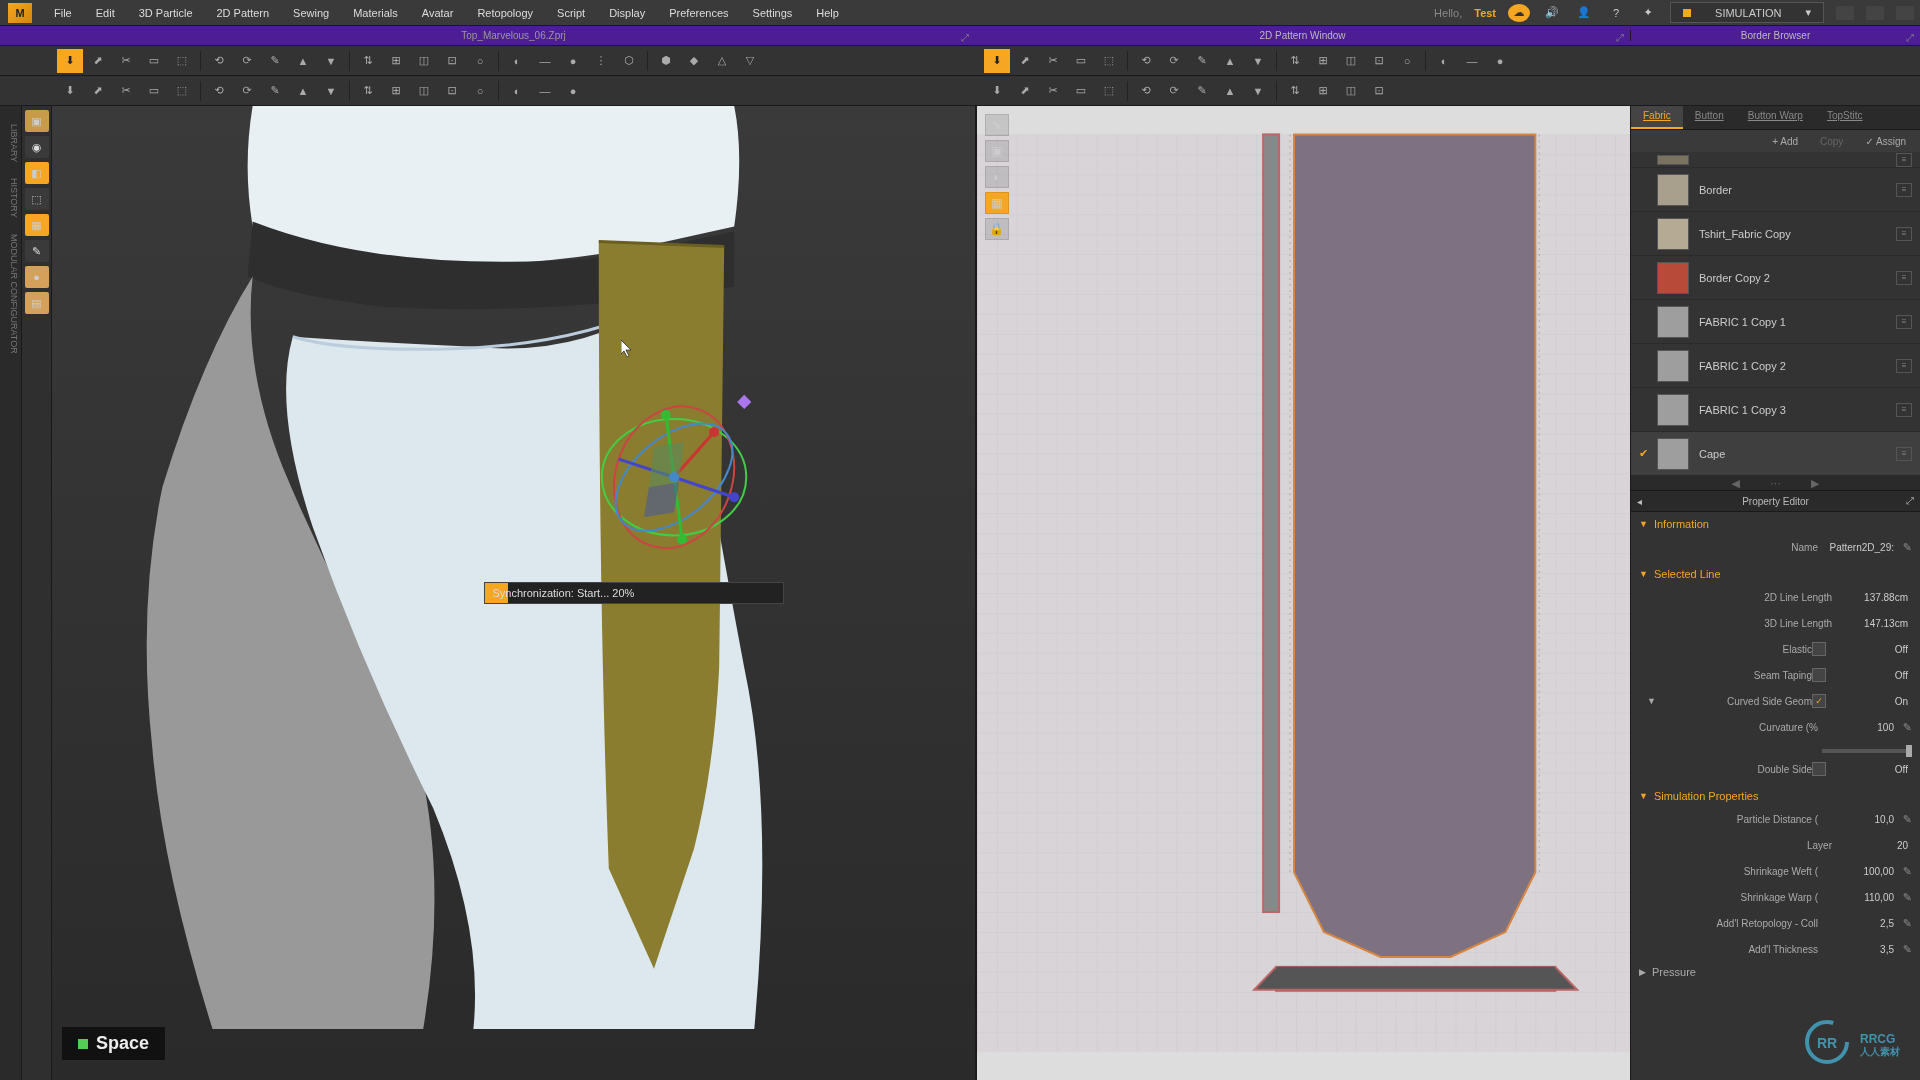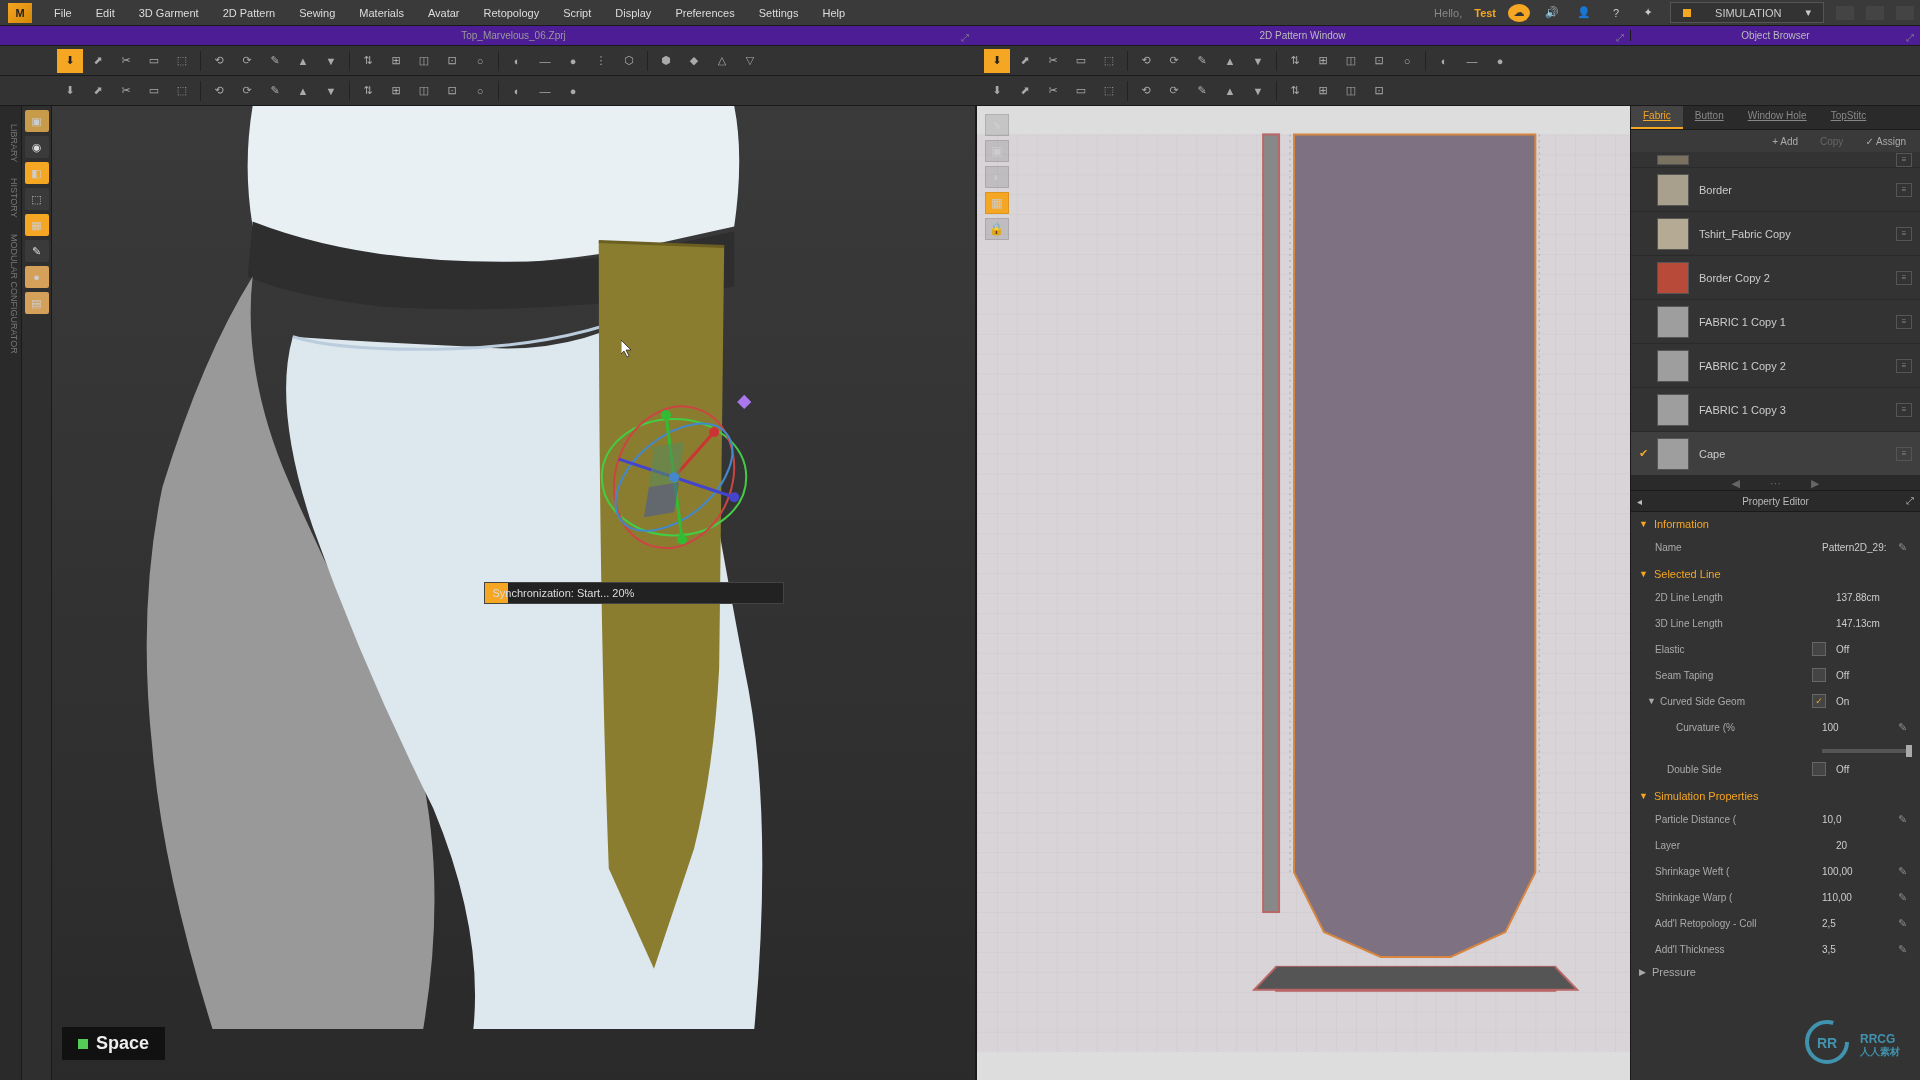--- a/index.html
+++ b/index.html
@@ -67,21 +67,21 @@
   .fabric-check { width: 18px; color: #f5a623; }
   .fabric-swatch { width: 32px; height: 32px; margin-right: 10px; border: 1px solid #555; }
   .fabric-name { flex: 1; color: #ccc; font-size: 11px; }
   .fabric-opt { width: 16px; height: 14px; border: 1px solid #555; display:flex; align-items:center; justify-content:center; font-size:8px; color:#888;}
   
   
   .prop-title { height: 22px; background: #2a2a2a; display: flex; align-items: center; justify-content: center; color: #bbb; font-size: 10px; border-top: 1px solid #1a1a1a; border-bottom: 1px solid #1a1a1a; position: relative; }
   .prop-section { padding: 2px 0; }
   .prop-header { display: flex; align-items: center; padding: 4px 8px; color: #f5a623; cursor: pointer; font-size: 11px; }
   .prop-triangle { margin-right: 6px; font-size: 9px; }
-  .prop-row { display: flex; align-items: center; padding: 3px 8px 3px 24px; height: 26px; }
+  .prop-row { display: flex; align-items: center; padding: 3px 8px 3px 24px; height: 26px; text-align: right; }
   .prop-label { flex: 1; color: #aaa; font-size: 10px; white-space: nowrap; overflow: hidden; }
   .prop-value { width: 80px; color: #ccc; font-size: 10px; padding: 2px 4px; }
   .prop-check { width: 14px; height: 14px; background: #444; border: 1px solid #666; margin-right: 6px; display: inline-flex; align-items: center; justify-content: center; font-size: 9px; color: #f5a623; }
   .prop-edit { width: 14px; color: #888; cursor: pointer; }
   .prop-slider { width: 90px; height: 4px; background: #555; position: relative; margin-top: 6px; margin-left: 4px;}
   .prop-slider-handle { position: absolute; right: 0; top: -4px; width: 6px; height: 12px; background: #aaa; }
   
   
   .key-indicator { position: absolute; bottom: 20px; left: 10px; background: #111; color: #eee; padding: 6px 16px; font-size: 18px; font-weight: bold; border-radius: 0; display: flex; align-items: center; gap: 8px; }
   .key-dot { width: 10px; height: 10px; background: #5c5; }
@@ -98,21 +98,21 @@
   .cursor-arrow { position: absolute; left: 569px; top: 234px; width: 12px; height: 18px; z-index: 15; }
 </style>
 </head>
 <body>
 
 <div class="menubar">
   <div class="logo">M</div>
   <div id="menu-items" style="display: flex;">
       <div class="menu-item">File</div>
       <div class="menu-item">Edit</div>
-      <div class="menu-item">3D Garment</div>
+      <div class="menu-item">3D Particle</div>
       <div class="menu-item">2D Pattern</div>
       <div class="menu-item">Sewing</div>
       <div class="menu-item">Materials</div>
       <div class="menu-item">Avatar</div>
       <div class="menu-item">Retopology</div>
       <div class="menu-item">Script</div>
       <div class="menu-item">Display</div>
       <div class="menu-item">Preferences</div>
       <div class="menu-item">Settings</div>
       <div class="menu-item">Help</div>
@@ -141,21 +141,21 @@
   <div style="width:30px"></div>
   <div class="doc-title">
     <span>Top_Marvelous_06.Zprj</span>
     <span class="panel-expand">⤢</span>
   </div>
   <div class="pattern-title" style="position:relative">
     <span>2D Pattern Window</span>
     <span class="panel-expand">⤢</span>
   </div>
   <div class="browser-title" style="position:relative">
-    <span>Object Browser</span>
+    <span>Border Browser</span>
     <span class="panel-expand">⤢</span>
   </div>
 </div>
 
 <div class="toolbar-row">
   <div style="width:22px"></div>
   <div style="width:30px"></div>
   <div class="tool-section" id="tools-3d-1">
       <div class="tool-btn active">⬇</div>
       <div class="tool-btn">⬈</div>
@@ -359,21 +359,21 @@
       <rect x="300" y="835" width="280" height="24" fill="#555" stroke="#b66" stroke-width="2"></rect>
       <polygon points="300,835 280,859 580,859 600,835" fill="none"></polygon>
       <path d="M 300 835 L 278 858 L 602 858 L 580 835" fill="#555" stroke="#b66" stroke-width="2"></path>
     </svg>
   </div>
 
   <div class="right-panel">
     <div class="rp-tabs" id="rp-tabs">
         <div class="rp-tab active">Fabric</div>
         <div class="rp-tab">Button</div>
-        <div class="rp-tab">Window Hole</div>
+        <div class="rp-tab">Button Warp</div>
         <div class="rp-tab">TopStitc</div>
       </div>
     <div class="rp-actions">
       <span></span>
       <div style="display:flex;gap:6px">
         <span class="rp-action">+ <span>Add</span></span>
         <span class="rp-action disabled">Copy</span>
         <span class="rp-action">✓ <span>Assign</span></span>
       </div>
     </div>

